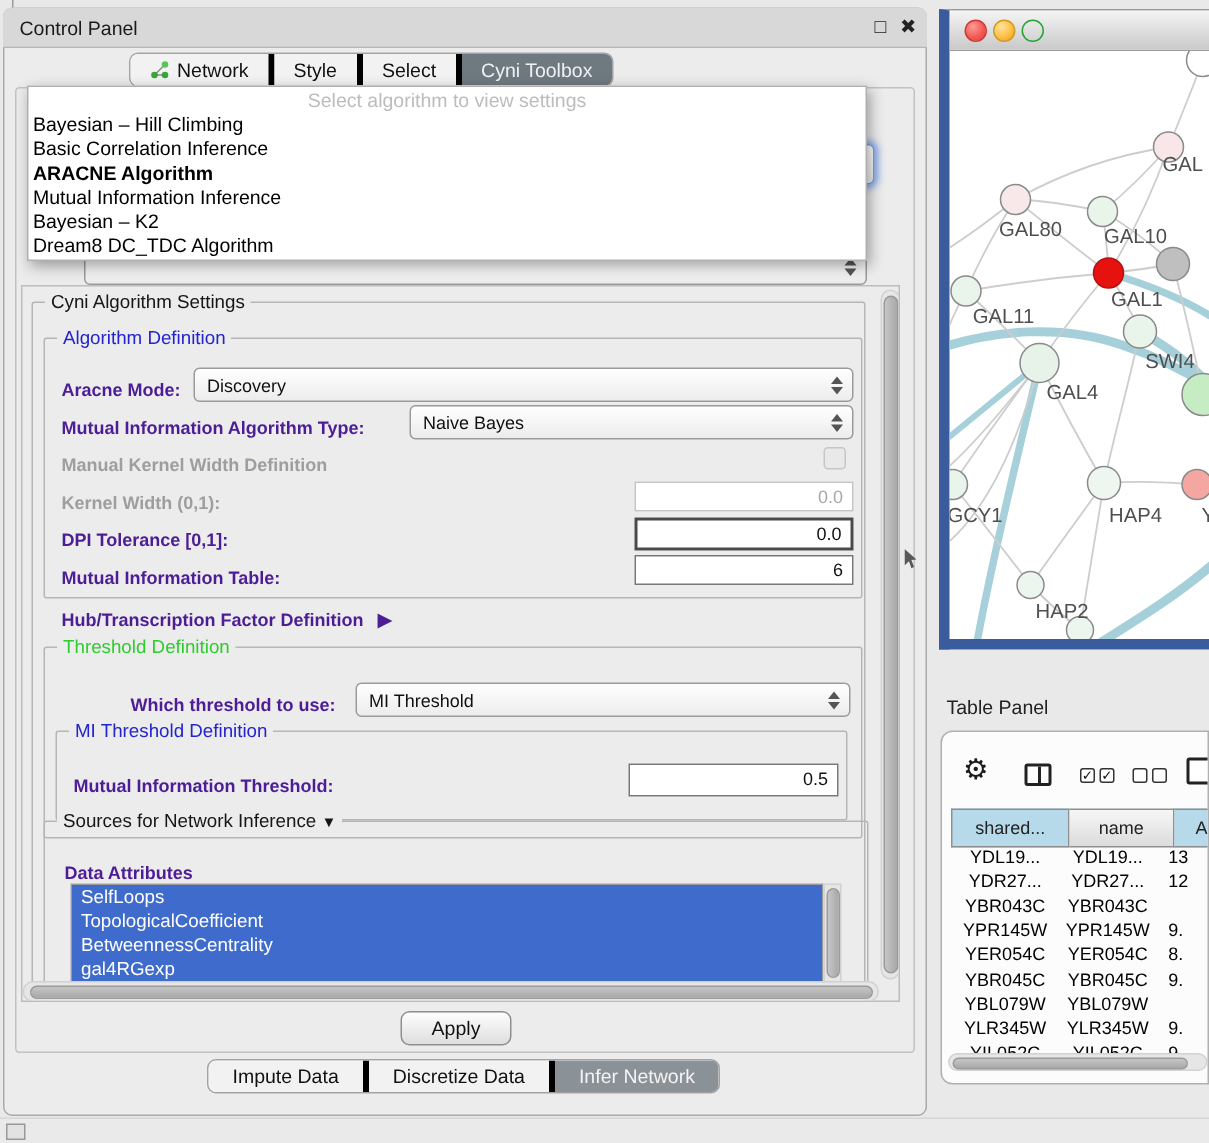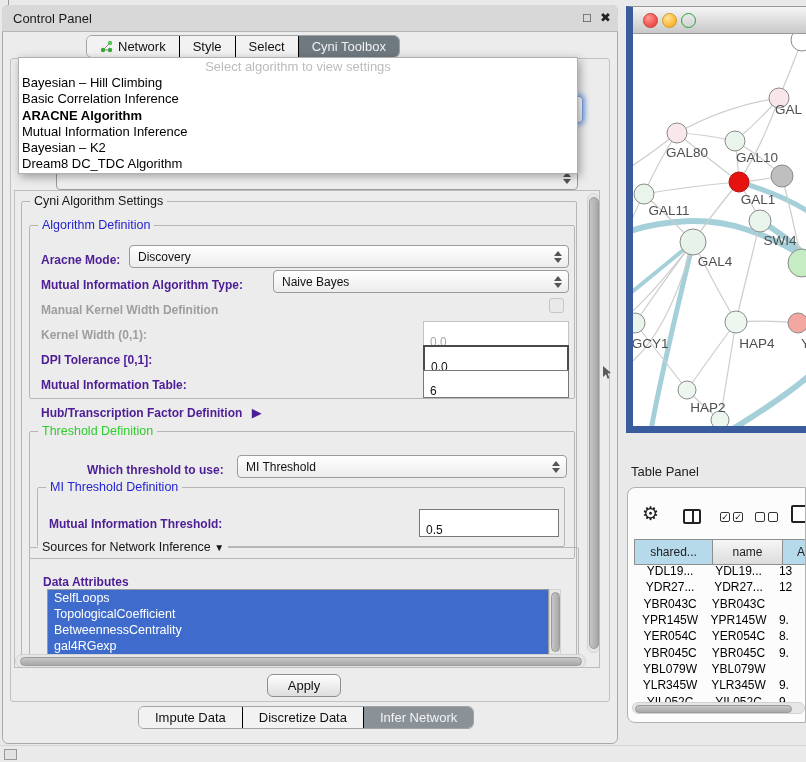--- a/index.html
+++ b/index.html
@@ -8,37 +8,37 @@
   .abs{position:absolute;box-sizing:border-box;}
   .nowrap{white-space:nowrap;}
   
   .cwin{left:2px;top:5px;width:616px;height:739px;background:#ececec;border:1px solid #aaa;border-radius:6px;}
   .titlebar{left:2px;top:5px;width:616px;height:27px;background:#d8d8d8;border-bottom:1px solid #b5b5b5;border-radius:6px 6px 0 0;}
   .titlebar .tt{position:absolute;left:11px;top:6px;font-size:13px;color:#1a1a1a;}
   .wicon{position:absolute;top:5px;font-size:13px;font-weight:700;color:#222;cursor:default;}
   .contentbox{left:10px;top:58px;width:600px;height:644px;border:1px solid #c2c2c2;border-radius:3px;background:#ececec;}
   
   .tabstrip{display:flex;align-items:stretch;height:23px;border:1px solid #a3a3a3;border-radius:6px;overflow:hidden;background:#f2f2f2;}
-  .tab{display:flex;align-items:center;gap:5px;padding:0 13px;font-size:13px;color:#111;border-right:1px solid #000000;background:#f2f2f2;}
+  .tab{display:flex;align-items:center;gap:5px;padding:0 13px;font-size:13px;color:#111;border-right:4px solid #000000;background:#f2f2f2;}
   .tab:last-child{border-right:none;}
   .tab.sel{background:#6f7a80;color:#eff1f2;border-right-color:#6f7a80;}
   .tab.selb{background:#8a9197;color:#f4f4f4;border-right-color:#8a9197;}
   
   .dd{left:18px;top:57px;width:560px;background:#fff;border:1px solid #b0b0b0;box-shadow:2px 3px 9px rgba(0,0,0,.35);z-index:10;}
   .dd .ph{height:17px;line-height:17px;text-align:center;color:#bcbcbc;font-size:13px;}
   .dd .it{height:16.3px;line-height:16.3px;padding-left:3px;font-size:13px;color:#000;}
   .dd .it.b{font-weight:700;}
   
   .combo{background:linear-gradient(#ffffff,#ececec);border:1px solid #9b9b9b;border-radius:4px;}
   .combo .val{position:absolute;left:8px;top:50%;transform:translateY(-50%);font-size:12px;color:#111;}
   .stp{position:absolute;right:5px;top:50%;width:9px;height:12px;transform:translateY(-50%);}
   .stp i{position:absolute;left:0;width:0;height:0;border-left:4.5px solid transparent;border-right:4.5px solid transparent;}
   .stp .u{top:0;border-bottom:5px solid #555;}
   .stp .d{bottom:0;border-top:5px solid #555;}
-  .fld{background:#fff;border:1px solid #777;font-size:12px;padding:13px 6px;}
+  .fld{background:#fff;border:1px solid #777;text-align:right;font-size:12px;padding:2px 6px;}
   .lbl{font-weight:700;font-size:12px;color:#4c1d95;}
   .dis{color:#9e9e9e;}
   .grp{border:1px solid #b6b6b6;border-radius:2px;}
   .gt{position:absolute;top:-8px;left:8px;background:#ececec;padding:0 4px;font-size:12.5px;color:#161616;}
   .blue{color:#2323cf;} .green{color:#2ecc2e;}
   
   .sbtrack{background:#e6e6e6;border:1px solid #d2d2d2;border-radius:7px;}
   .sbthumb{background:linear-gradient(90deg,#c6c6c6,#a8a8a8);border:1px solid #9a9a9a;border-radius:5px;}
   .sbthumbh{background:linear-gradient(#c6c6c6,#a8a8a8);border:1px solid #9a9a9a;border-radius:5px;}
   

